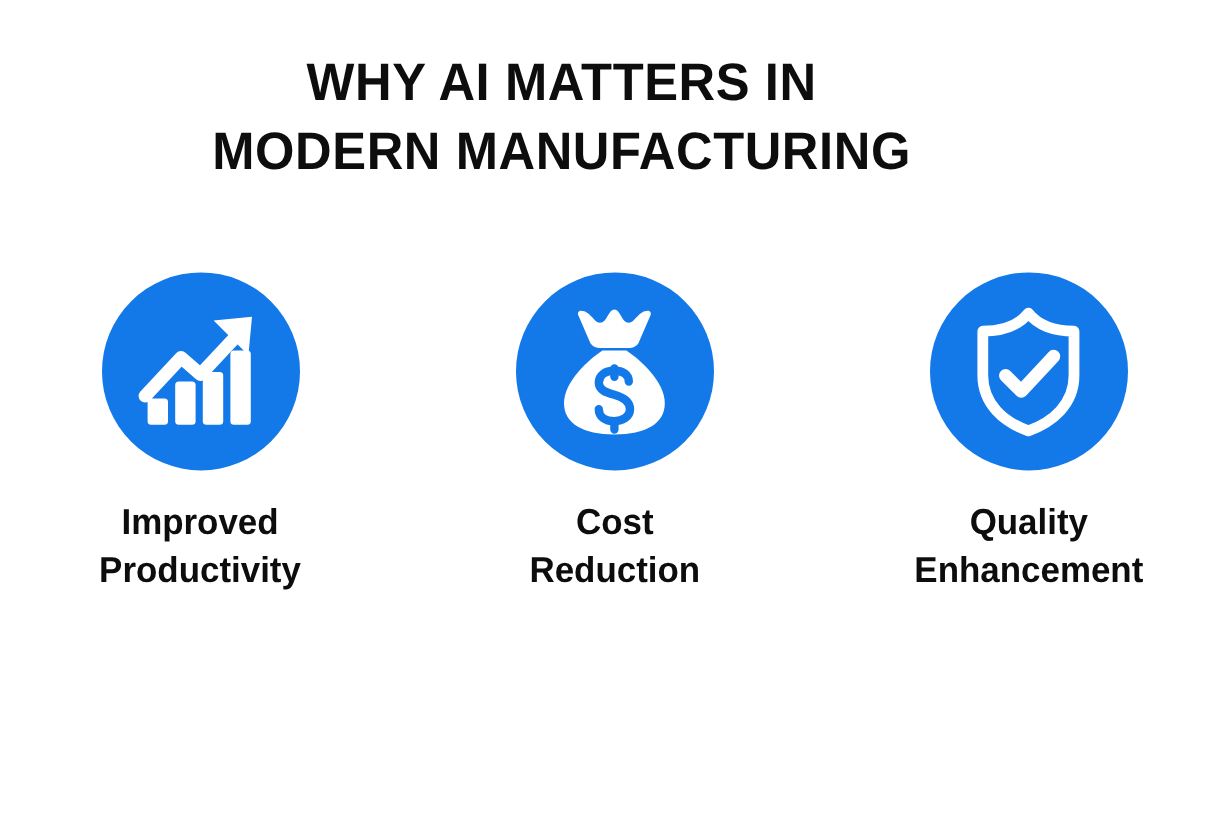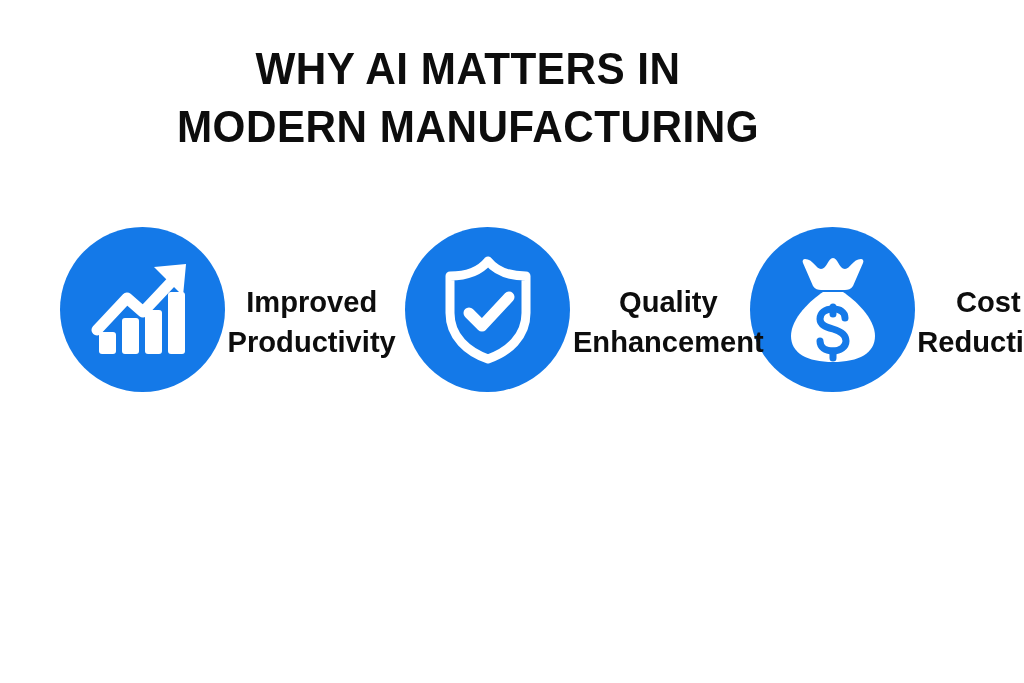--- a/index.html
+++ b/index.html
@@ -49,20 +49,21 @@
     left: 60px;
     width: 904px;
     display: flex;
     flex-direction: row;
     justify-content: space-between;
     align-items: flex-start;
   }
   .card {
     width: 214px;
     display: flex;
+    flex-direction: column;
     align-items: center;
   }
   .icon-circle {
     width: 165px;
     height: 165px;
     border-radius: 50%;
     background: #1479e8;
     display: flex;
     align-items: center;
     justify-content: center;
@@ -113,41 +114,20 @@
           </svg>
         </span>
       </div>
       <div class="card-label" style="color: rgb(13, 13, 13);">Improved
 Productivity</div>
     </div>
 
     <div class="card">
       <div class="icon-circle" style="background: rgb(20, 121, 232);">
         <span>
-          <svg width="104" height="110" viewBox="0 0 104 110" aria-hidden="true">
-
-            <path d="M52 6
-                     C44 16 30 21 14 21
-                     L14 58
-                     C14 82 32 97 52 104
-                     C72 97 90 82 90 58
-                     L90 21
-                     C74 21 60 16 52 6 Z" fill="none" stroke="#ffffff" stroke-width="9" stroke-linejoin="round" stroke-linecap="round"></path>
-
-            <path d="M33 58 L46 71 L73 42" fill="none" stroke="#ffffff" stroke-width="11" stroke-linecap="round" stroke-linejoin="round"></path>
-          </svg>
-        </span>
-      </div>
-      <div class="card-label" style="color: rgb(13, 13, 13);">Quality
-Enhancement</div>
-    </div>
-
-    <div class="card">
-      <div class="icon-circle" style="background: rgb(20, 121, 232);">
-        <span>
           <svg width="100" height="108" viewBox="0 0 100 108" aria-hidden="true">
             <g fill="#ffffff">
 
               <path d="M22 3
                        C30 3 33 13 38 13
                        C44 13 45 2 50 2
                        C55 2 56 13 62 13
                        C67 13 70 3 78 3
                        C80 3 81 5 80 7
                        L70 30
@@ -173,15 +153,36 @@
                        C63 91 57 95 50 95
                        C42 95 37 91 37 85" fill="none" stroke="#1479e8" stroke-width="7" stroke-linecap="round" stroke-linejoin="round"></path>
             </g>
           </svg>
         </span>
       </div>
       <div class="card-label" style="color: rgb(13, 13, 13);">Cost
 Reduction</div>
     </div>
 
+    <div class="card">
+      <div class="icon-circle" style="background: rgb(20, 121, 232);">
+        <span>
+          <svg width="104" height="110" viewBox="0 0 104 110" aria-hidden="true">
+
+            <path d="M52 6
+                     C44 16 30 21 14 21
+                     L14 58
+                     C14 82 32 97 52 104
+                     C72 97 90 82 90 58
+                     L90 21
+                     C74 21 60 16 52 6 Z" fill="none" stroke="#ffffff" stroke-width="9" stroke-linejoin="round" stroke-linecap="round"></path>
+
+            <path d="M33 58 L46 71 L73 42" fill="none" stroke="#ffffff" stroke-width="11" stroke-linecap="round" stroke-linejoin="round"></path>
+          </svg>
+        </span>
+      </div>
+      <div class="card-label" style="color: rgb(13, 13, 13);">Quality
+Enhancement</div>
+    </div>
+
 
   </div>
 </div>
 
 </body></html>

